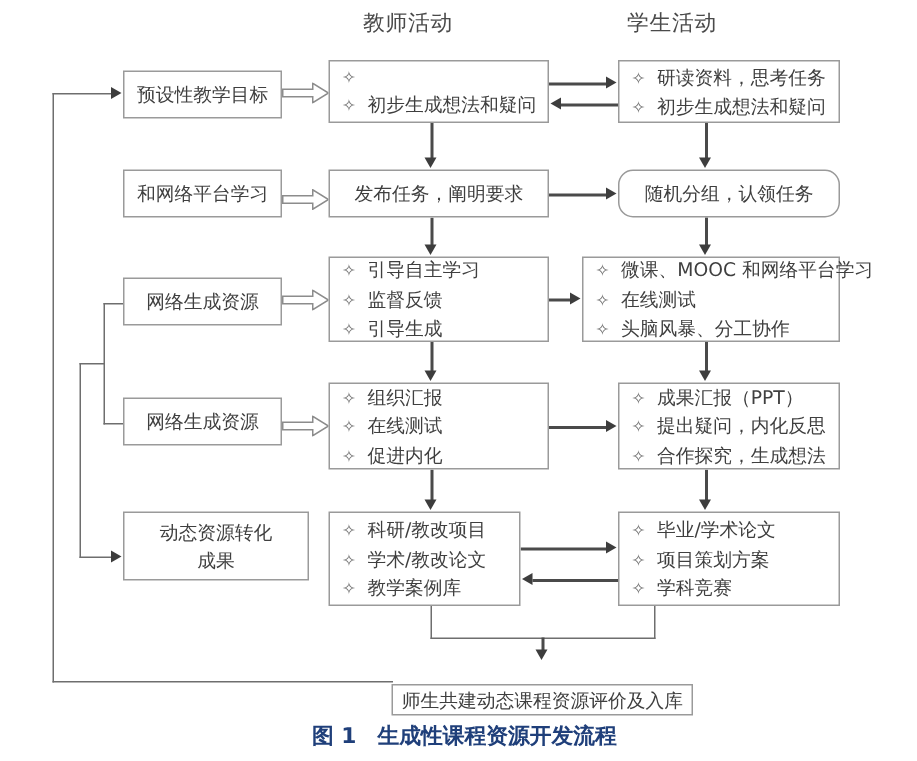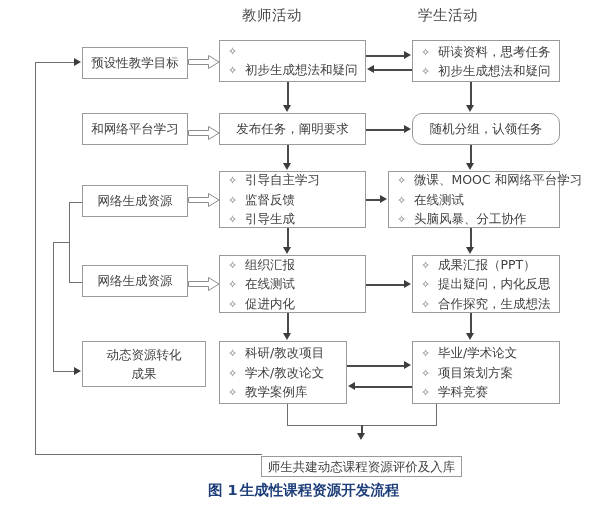--- a/index.html
+++ b/index.html
@@ -57,21 +57,21 @@
     text-align:left;
   }
   .li .txt{display:inline-block;}
   .caption{
     position:absolute;
     font-size:14.5px;
     color:#1f3f7a;
     font-weight:700;
     white-space:nowrap;
   }
-  .caption .num{margin-right:2px;}
+  .caption .num{margin-right:14px;}
   
   .ln{position:absolute;background:#6e6e6e;}
   .ln.h{height:1px;}
   .ln.v{width:1px;}
   .ln.thick{background:#4a4a4a;}
   .ln.h.thick{height:1.6px;}
   .ln.v.thick{width:1.6px;}
   .arrow{position:absolute;width:0;height:0;}
   .arrow.down{
     border-left:4.5px solid transparent;

